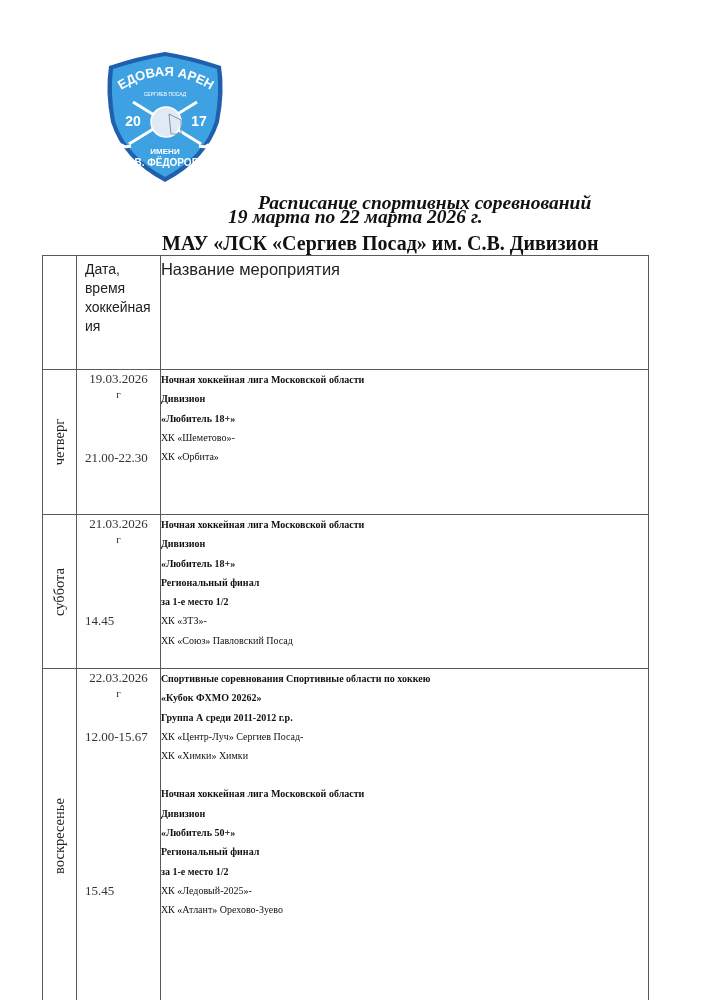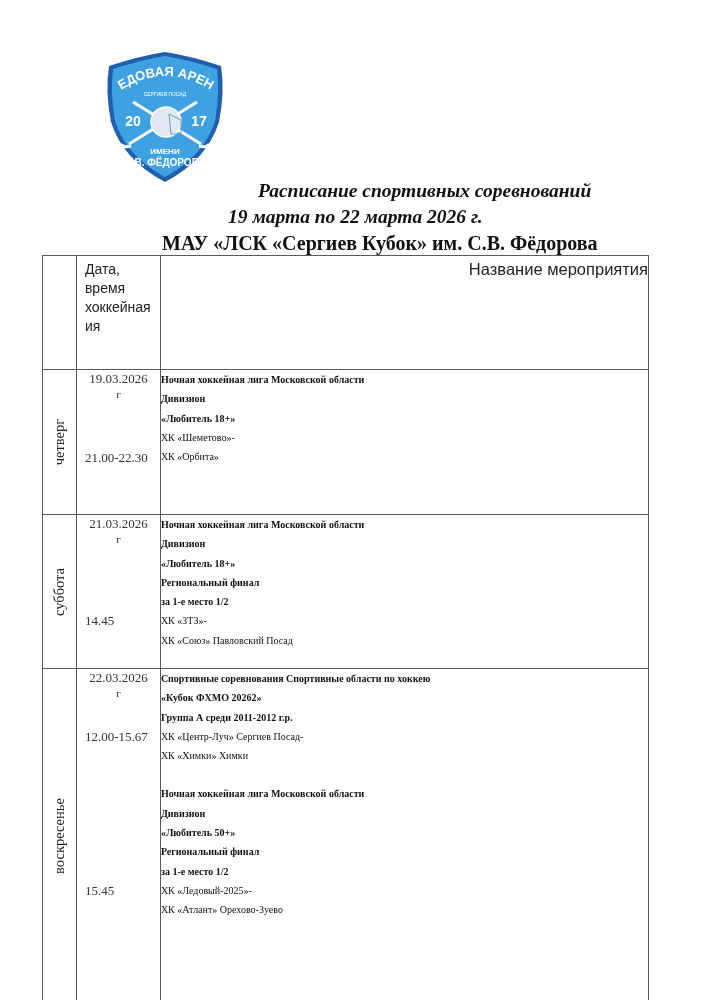--- a/index.html
+++ b/index.html
@@ -2,30 +2,30 @@
 <html><head>
   <meta charset="utf-8">
   <style>
     html, body { margin: 0; padding: 0; background: #ffffff; }
     body { width: 707px; height: 1000px; position: relative; overflow: hidden;
            font-family: "Liberation Serif", "DejaVu Serif", serif; color: #111; }
 
     .logo { position: absolute; left: 103px; top: 52px; width: 124px; height: 132px; }
 
     .title { position: absolute; font-family: "Liberation Serif", serif; font-weight: bold; white-space: nowrap; color: #111; }
-    .title.l1 { left: 258px; top: 180px; font-size: 19.5px; font-style: italic; }
+    .title.l1 { left: 258px; top: 192px; font-size: 19.5px; font-style: italic; }
     .title.l2 { left: 228px; top: 206px; font-size: 19.5px; font-style: italic; }
     .title.l3 { left: 162px; top: 232px; font-size: 20px; }
 
     table.sched { position: absolute; left: 42px; top: 255px; border-collapse: collapse; width: 607px; }
     table.sched td { border: 1.3px solid #5a5a5a; vertical-align: top; padding: 0; }
     col.c-day { width: 34px; } col.c-date { width: 84px; } col.c-event { width: 489px; }
 
     .hdr-date { font-family: "Liberation Sans", sans-serif; font-size: 14px; line-height: 19px; padding: 4px 0 0 8px; color: #222; }
-    .hdr-name { font-family: "Liberation Sans", sans-serif; font-size: 16.5px; text-align: right; padding-top: 4px; color: #222; }
+    .hdr-name { font-family: "Liberation Sans", sans-serif; font-size: 16.5px; text-align: left; padding-top: 4px; color: #222; }
 
     .day-cell { position: relative; }
     .day-label { position: absolute; left: 50%; top: 50%; transform: translate(-50%, -50%) rotate(-90deg);
                  font-size: 14.5px; white-space: nowrap; color: #222; }
 
     .date-cell { font-size: 13px; color: #333; padding: 4px 0 0 8px; position: relative; text-align: center; }
     .date-cell .d { display: block; line-height: 18px; }
     .date-cell .g { display: block; font-size: 11px; line-height: 12px; }
     .date-cell .t { position: absolute; left: 8px; font-size: 13px; }
 
@@ -52,21 +52,21 @@
   <circle cx="63" cy="70" r="15" fill="#dfeaf4" stroke="#ffffff" stroke-width="1.5"></circle>
   <path d="M66 62 L78 68 L78 82 L68 82 Z" fill="none" stroke="#7c94ad" stroke-width="1"></path>
   <text x="30" y="74" text-anchor="middle" font-family="Liberation Sans, sans-serif" font-weight="bold" font-size="14" fill="#ffffff">20</text>
   <text x="96" y="74" text-anchor="middle" font-family="Liberation Sans, sans-serif" font-weight="bold" font-size="14" fill="#ffffff">17</text>
   <text x="62" y="102" text-anchor="middle" font-family="Liberation Sans, sans-serif" font-weight="bold" font-size="8" fill="#ffffff">ИМЕНИ</text>
   <text x="62" y="114" text-anchor="middle" font-family="Liberation Sans, sans-serif" font-weight="bold" font-size="10" fill="#ffffff">С.В. ФЁДОРОВА</text>
 </svg>
 
 <div class="title l1">Расписание спортивных соревнований</div>
 <div class="title l2">19 марта по 22 марта 2026 г.</div>
-<div class="title l3">МАУ «ЛСК «Сергиев Кубок»  им. С.В. Фёдорова</div>
+<div class="title l3">МАУ «ЛСК «Сергиев Посад»  им. С.В. Дивизион</div>
 
 <table class="sched">
   <colgroup>
       <col class="c-day">
       <col class="c-date">
       <col class="c-event">
     </colgroup>
   <tbody>
       <tr style="height:114px">
     <td></td>

